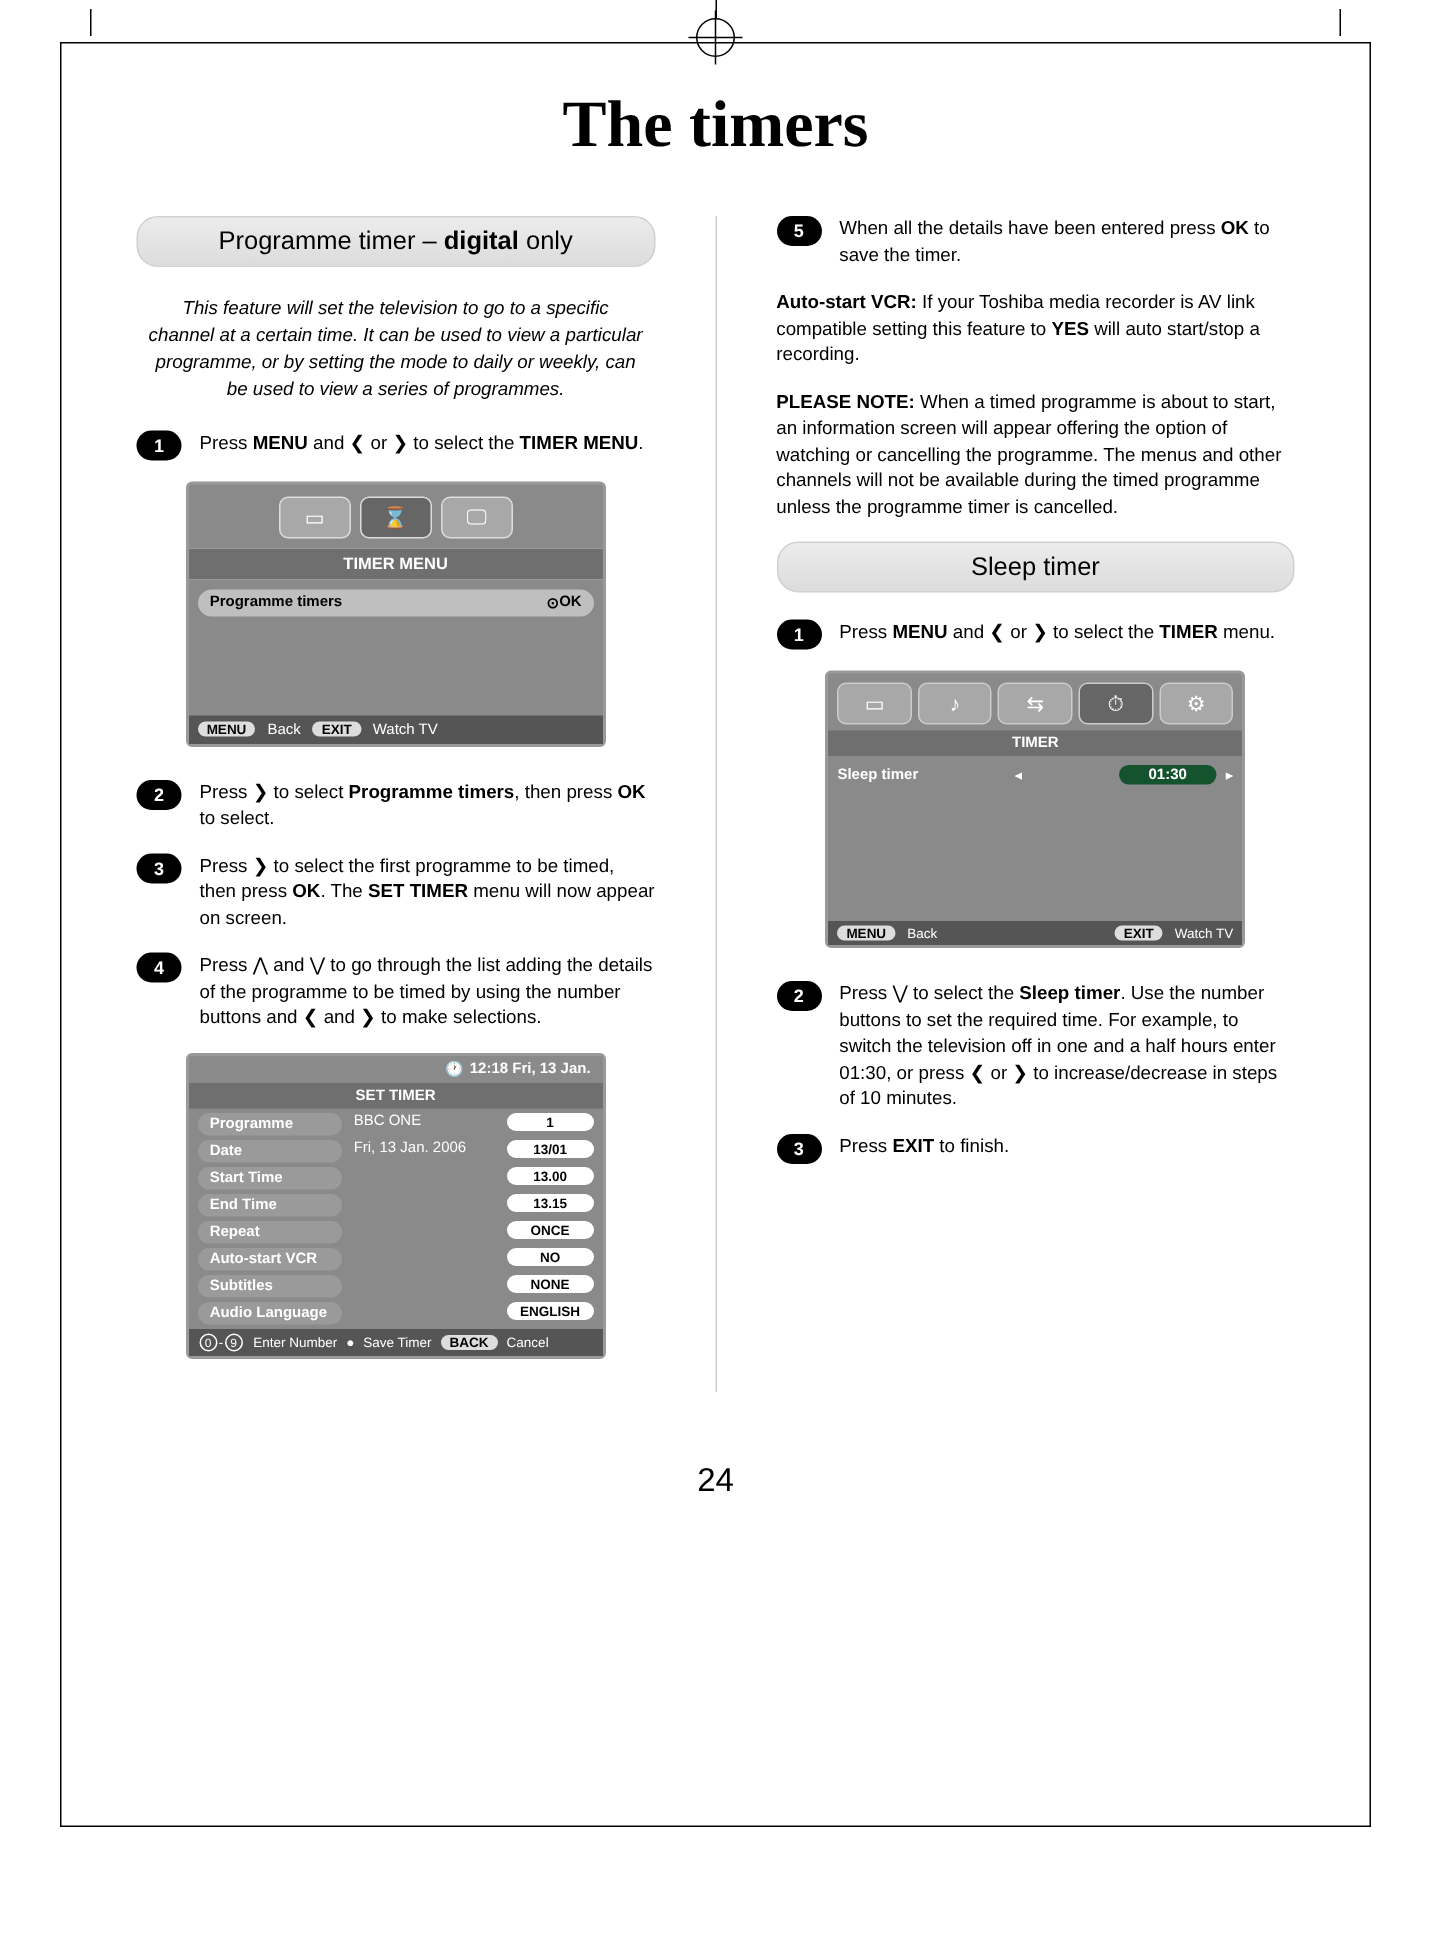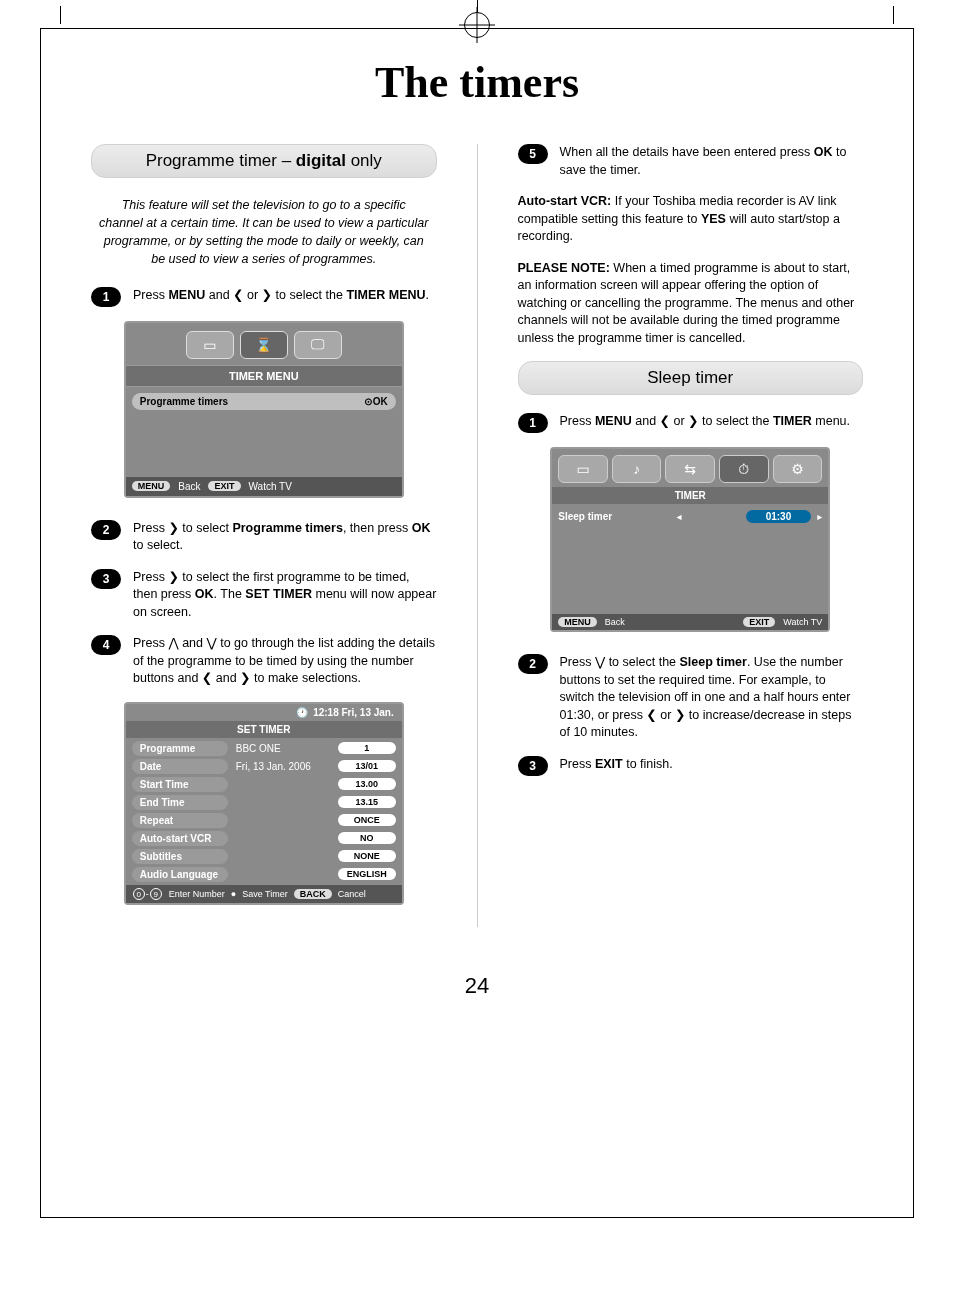--- a/index.html
+++ b/index.html
@@ -30,36 +30,36 @@
   .osd-icon.sel{background:#666}
   .osd-title{background:#6f6f6f;text-align:center;padding:4px;font-weight:bold;border-top:1px solid #999;border-bottom:1px solid #999}
   .osd-body{min-height:90px;padding:6px}
   .osd-row{display:flex;align-items:center;background:#bfbfbf;color:#000;border-radius:10px;padding:3px 8px;font-size:10px;font-weight:bold}
   .osd-row .sp{flex:1}
   .osd-foot{background:#555;padding:4px 6px;font-size:10px;display:flex;gap:8px;align-items:center}
   .pill{background:#ddd;color:#000;border-radius:8px;padding:0 6px;font-size:9px;font-weight:bold}
   .osd2{margin:6px auto 22px;background:#8a8a8a;border:2px solid #999;border-radius:4px;width:280px;color:#fff;font-size:10px}
   .osd2 .hdr{display:flex;justify-content:flex-end;align-items:center;background:#8a8a8a;padding:3px 8px;font-weight:bold;gap:4px}
   .osd2 .ttl{background:#6f6f6f;text-align:center;padding:3px;font-weight:bold}
-  .setrow{display:flex;align-items:center;margin:3px 6px;gap:4px}
+  .setrow{display:flex;align-items:flex-start;margin:3px 6px;gap:4px}
   .setrow .lbl{background:#9a9a9a;border-radius:10px;padding:2px 8px;width:96px;font-weight:bold}
   .setrow .mid{flex:1;font-weight:normal;padding-left:4px}
   .setrow .val{background:#fff;color:#000;border-radius:10px;padding:1px 6px;min-width:58px;text-align:center;font-weight:bold;font-size:9px}
   .osd2 .ft{background:#555;display:flex;align-items:center;gap:6px;padding:3px 6px;font-size:9px}
   .circ{display:inline-block;width:12px;height:12px;border:1px solid #fff;border-radius:50%;text-align:center;line-height:11px;font-size:8px;margin:0 1px}
   .para{font-size:12.5px;line-height:1.4;margin-bottom:14px}
   .slider-osd{margin:10px auto 22px;background:#8a8a8a;border:2px solid #999;border-radius:4px;width:280px;color:#fff;font-size:10px}
   .si-row{display:flex;gap:4px;padding:6px 6px 4px}
   .si{flex:1;height:28px;border:1px solid #ccc;border-radius:6px;background:#a8a8a8;display:flex;align-items:center;justify-content:center;font-size:14px}
   .si.sel{background:#666}
   .sl-title{background:#6f6f6f;text-align:center;padding:3px;font-weight:bold}
   .sl-body{min-height:110px;padding:6px}
   .sl-row{display:flex;align-items:center;gap:6px}
   .sl-row .slbl{font-weight:bold}
-  .sl-row .slval{margin-left:auto;background:#0369a1;border-radius:8px;padding:1px 20px;font-weight:bold}
+  .sl-row .slval{margin-left:auto;background:#14532d;border-radius:8px;padding:1px 20px;font-weight:bold}
   .sl-ft{background:#555;display:flex;gap:8px;align-items:center;padding:3px 6px;font-size:9px}
   .pagenum{text-align:center;font-size:22px;margin-top:46px}
 </style>
 </head>
 <body>
 
 <div class="printer-marks">
   <div class="pm-left"></div>
     <div class="pm-right"></div>
   <div class="pm-top"></div>

